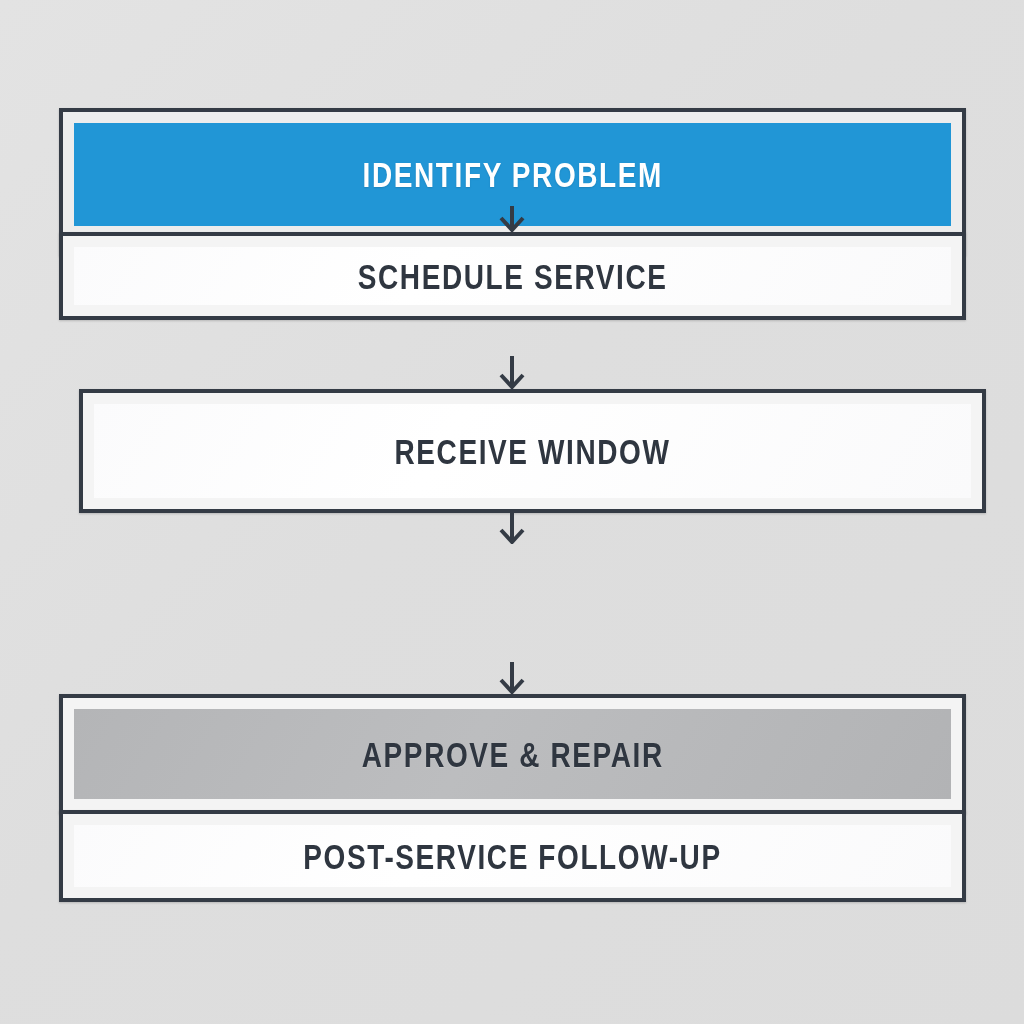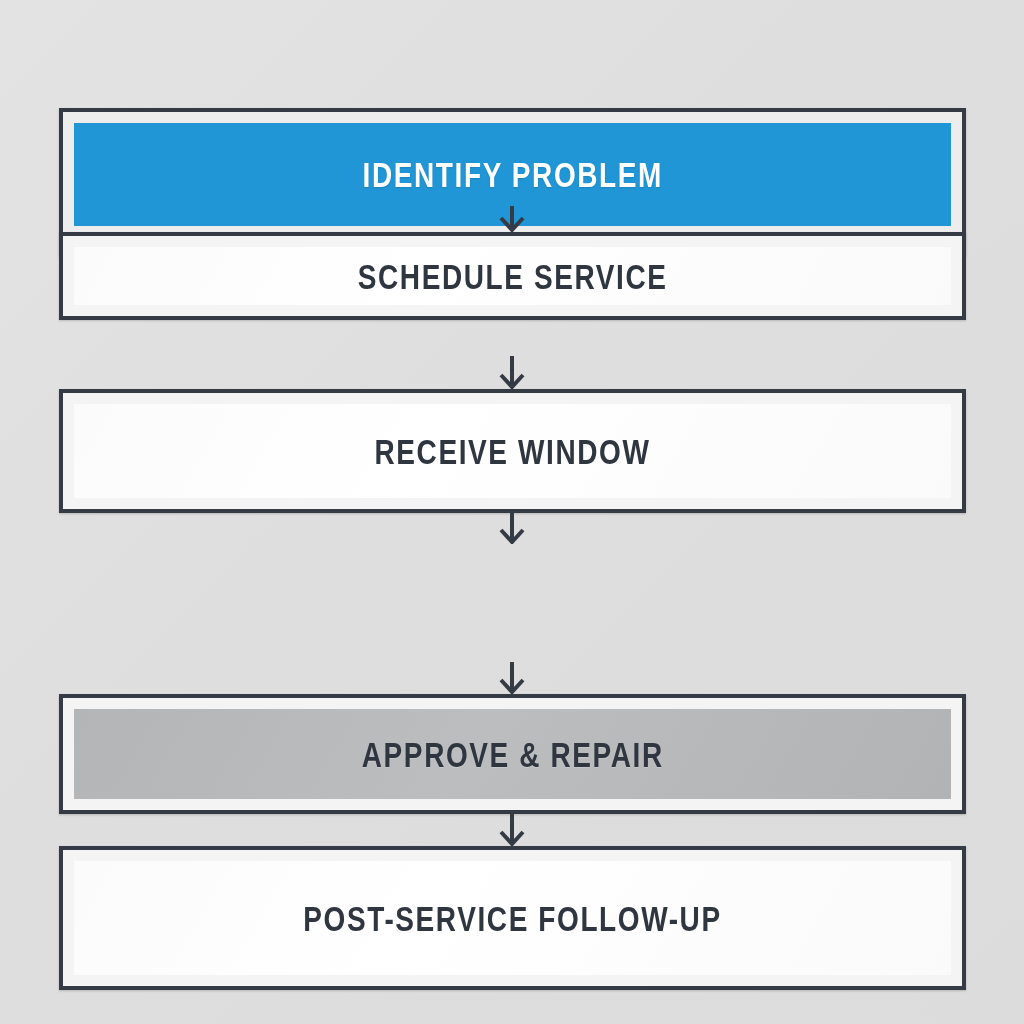--- a/index.html
+++ b/index.html
@@ -87,24 +87,24 @@
   .node-0 .node-inner {
     margin: 11px 11px 26px 11px;
   }
   .node-0 {
     background: #ededed;
   }
 
   
   .node-0 { top: 68px;  height: 148px; margin-top: 40px; }
   .node-1 { top: 232px; height: 88px; }
-  .node-2 { top: 389px; height: 124px; }
+  .node-2 { top: 389px; height: 124px; margin-left: 20px; }
   .node-3 { top: 544px; height: 118px; }
   .node-4 { top: 694px; height: 120px; }
-  .node-5 { top: 846px; height: 144px; }
+  .node-5 { top: 810px; height: 92px; }
 
   
   .connector {
     position: absolute;
     left: 0;
     width: 1024px;
     pointer-events: none;
   }
   .connector svg {
     display: block;

